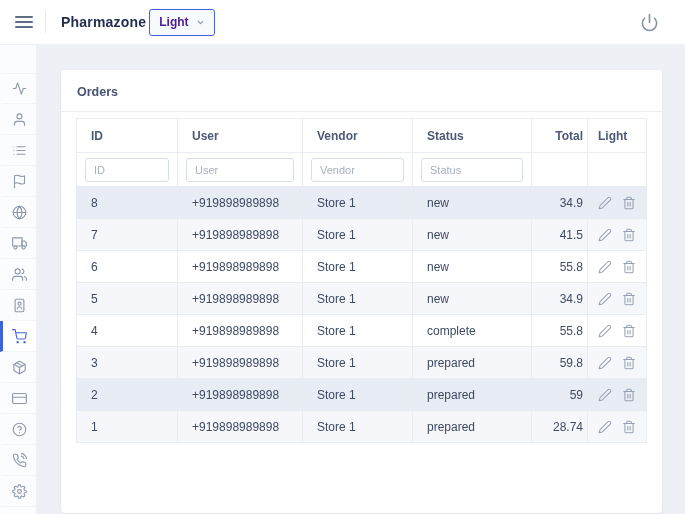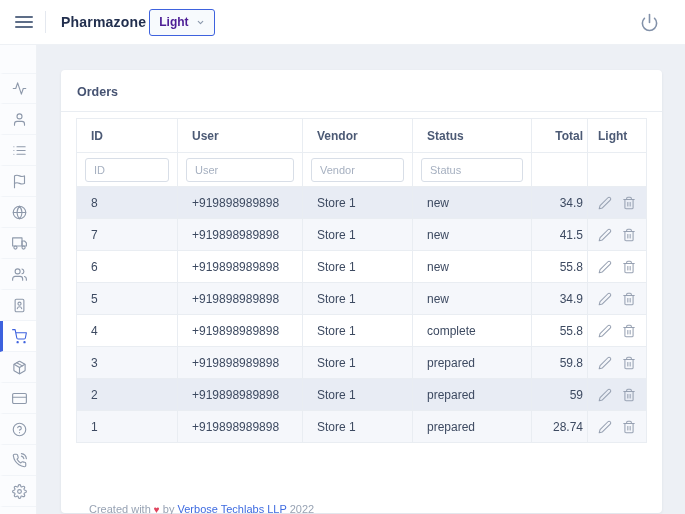--- a/index.html
+++ b/index.html
@@ -375,21 +375,14 @@
                         <polyline points="3 6 5 6 21 6"></polyline>
                         <path d="M19 6v14a2 2 0 0 1-2 2H7a2 2 0 0 1-2-2V6m3 0V4a2 2 0 0 1 2-2h4a2 2 0 0 1 2 2v2"></path>
                         <line x1="10" y1="11" x2="10" y2="17"></line>
                         <line x1="14" y1="11" x2="14" y2="17"></line>
                       </svg></span></button></td>
               </tr>
             </tbody>
         </table>
       </div>
     </section>
-    <div class="footer">
-      <span>Created with</span>
-      <span class="heart">♥</span>
-      <span>by</span>
-      <a>Verbose Techlabs LLP</a>
-      <span>2022</span>
-    </div>
   </main>
 </div>
 
 </body></html>

